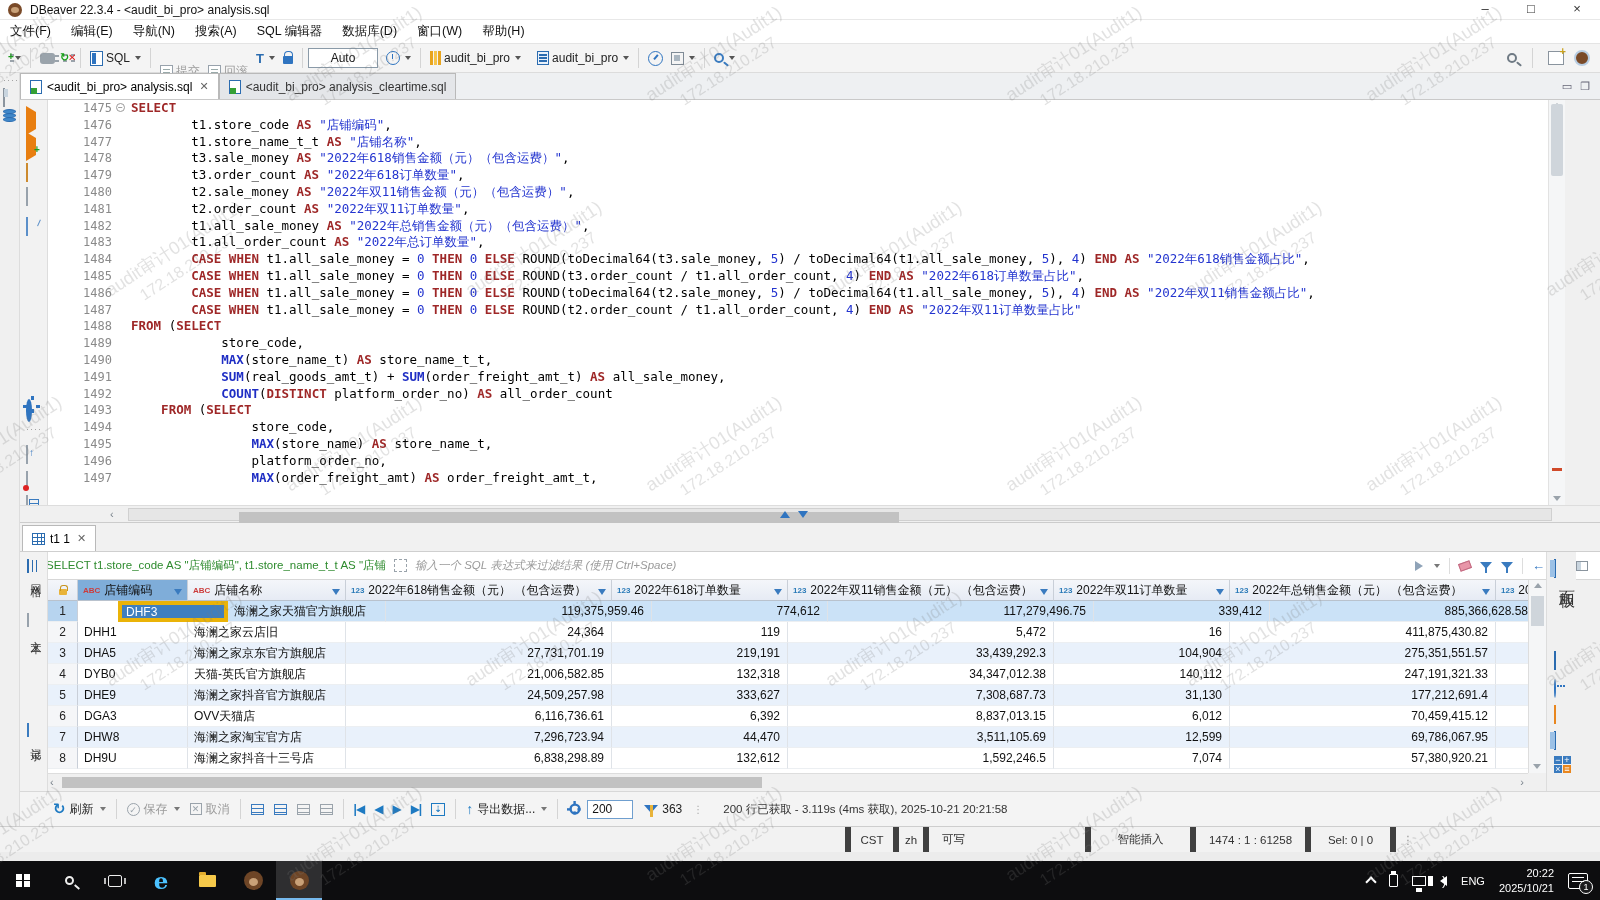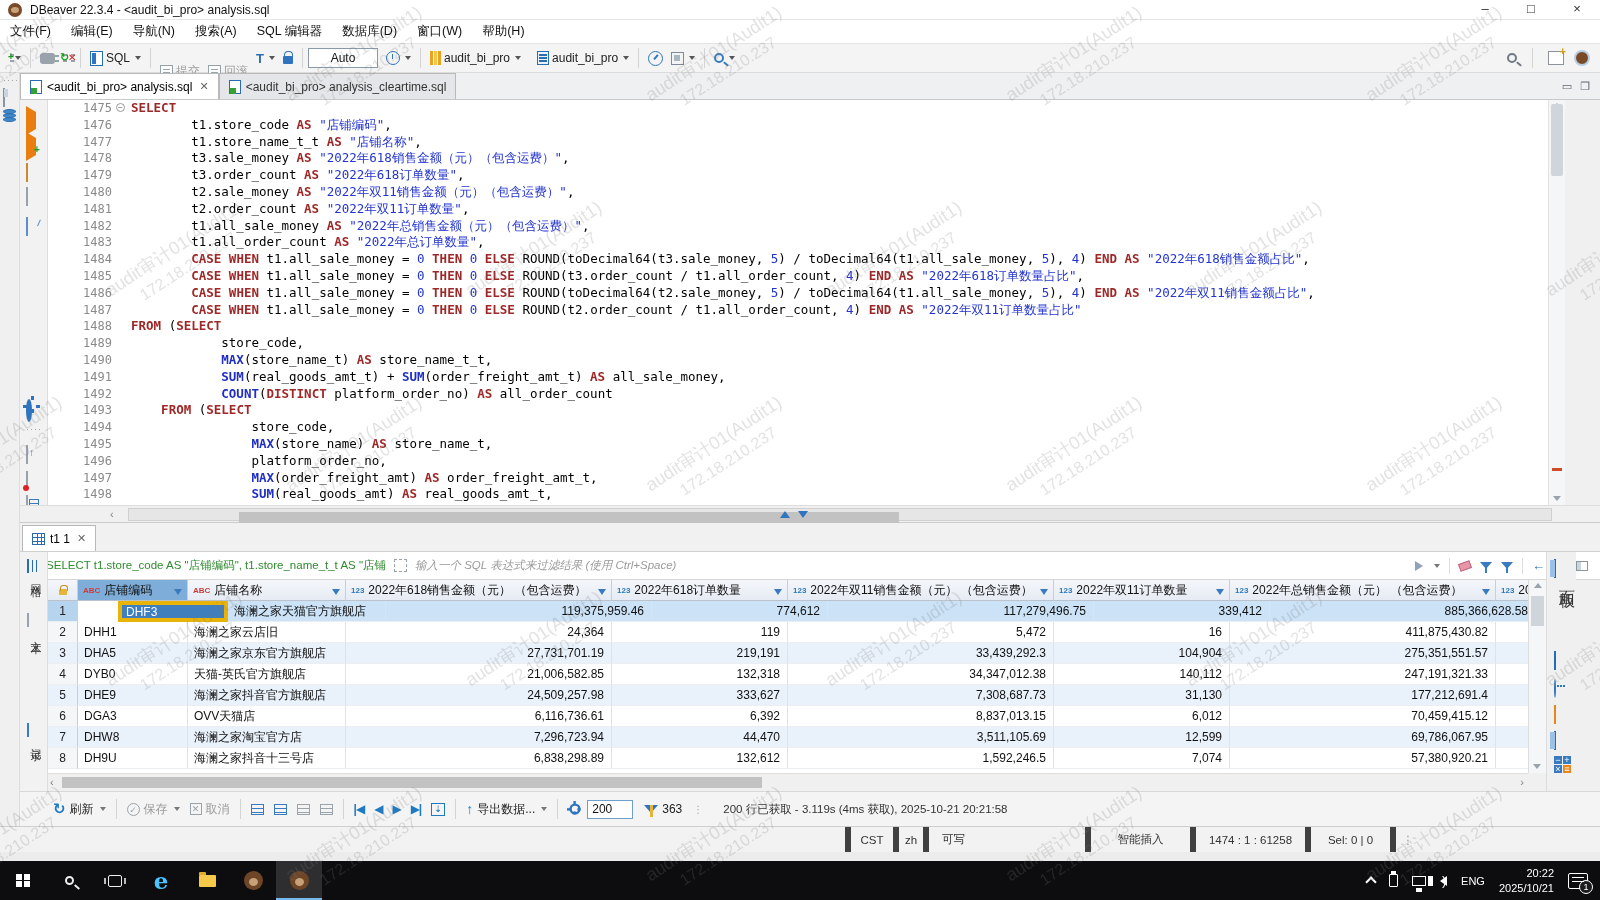--- a/index.html
+++ b/index.html
@@ -406,21 +406,20 @@
       <div class="cl"><span class="num">1488</span><span class="src"><span class="tk">FROM</span><span> (</span><span class="tk">SELECT</span></span></div>
       <div class="cl"><span class="num">1489</span><span class="src"><span>            store_code,</span></span></div>
       <div class="cl"><span class="num">1490</span><span class="src"><span>            </span><span class="tf">MAX</span><span>(store_name_t) </span><span class="tk">AS</span><span> store_name_t_t,</span></span></div>
       <div class="cl"><span class="num">1491</span><span class="src"><span>            </span><span class="tf">SUM</span><span>(real_goods_amt_t) + </span><span class="tf">SUM</span><span>(order_freight_amt_t) </span><span class="tk">AS</span><span> all_sale_money,</span></span></div>
       <div class="cl"><span class="num">1492</span><span class="src"><span>            </span><span class="tf">COUNT</span><span>(</span><span class="tk">DISTINCT</span><span> platform_order_no) </span><span class="tk">AS</span><span> all_order_count</span></span></div>
       <div class="cl"><span class="num">1493</span><span class="src"><span>    </span><span class="tk">FROM</span><span> (</span><span class="tk">SELECT</span></span></div>
       <div class="cl"><span class="num">1494</span><span class="src"><span>                store_code,</span></span></div>
       <div class="cl"><span class="num">1495</span><span class="src"><span>                </span><span class="tf">MAX</span><span>(store_name) </span><span class="tk">AS</span><span> store_name_t,</span></span></div>
       <div class="cl"><span class="num">1496</span><span class="src"><span>                platform_order_no,</span></span></div>
       <div class="cl"><span class="num">1497</span><span class="src"><span>                </span><span class="tf">MAX</span><span>(order_freight_amt) </span><span class="tk">AS</span><span> order_freight_amt_t,</span></span></div>
-      <div class="cl"><span class="num">1498</span><span class="src"><span>                </span><span class="tf">SUM</span><span>(real_goods_amt) </span><span class="tk">AS</span><span> real_goods_amt_t,</span></span></div>
     </div>
   <div class="ed-vscroll">
     <div class="arr up"></div>
       <div class="thumb"></div>
       <div class="mark"></div>
     <div class="arr down" style="position:absolute;bottom:1px;left:4px;"></div>
   </div>
   <div class="ed-right-gap"></div>
   <div class="ed-hscroll">
     <span class="lbtn">‹</span>

